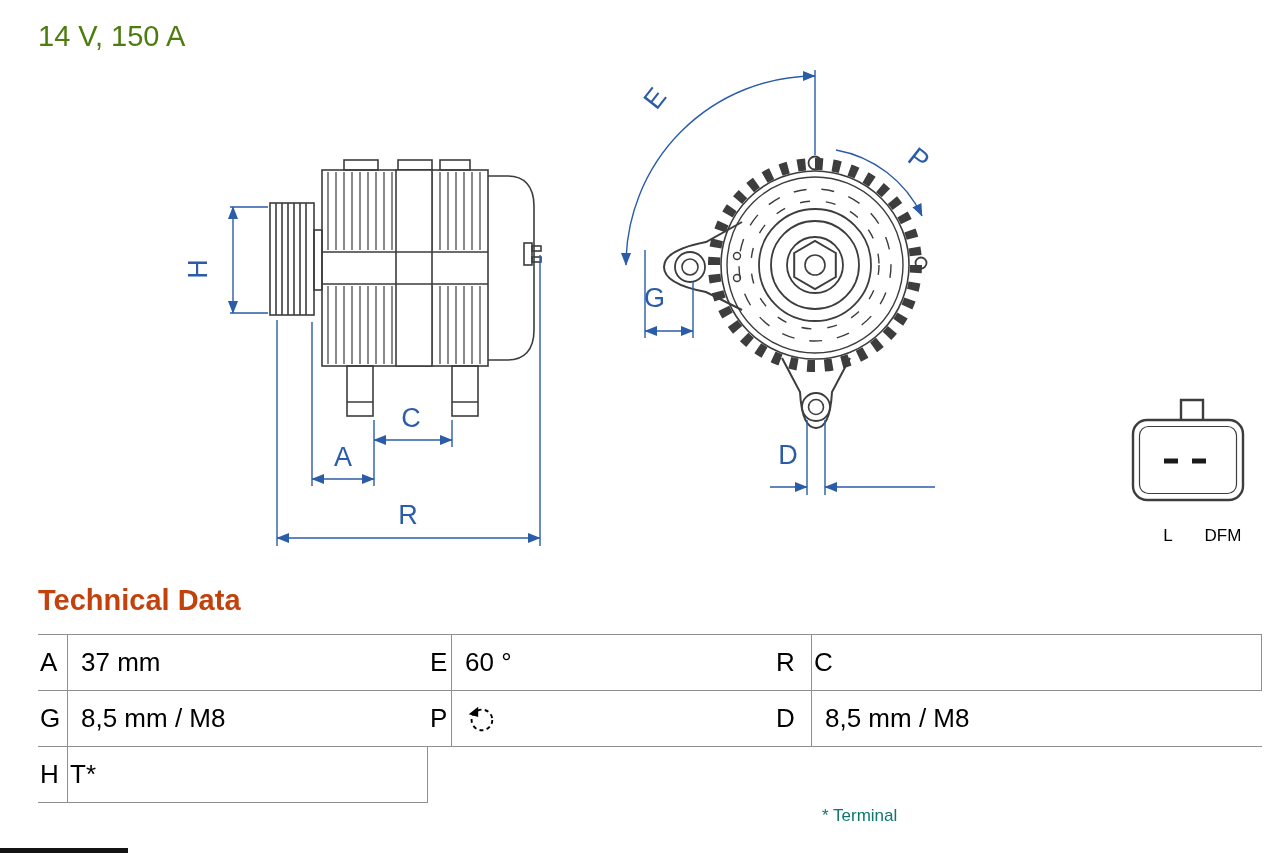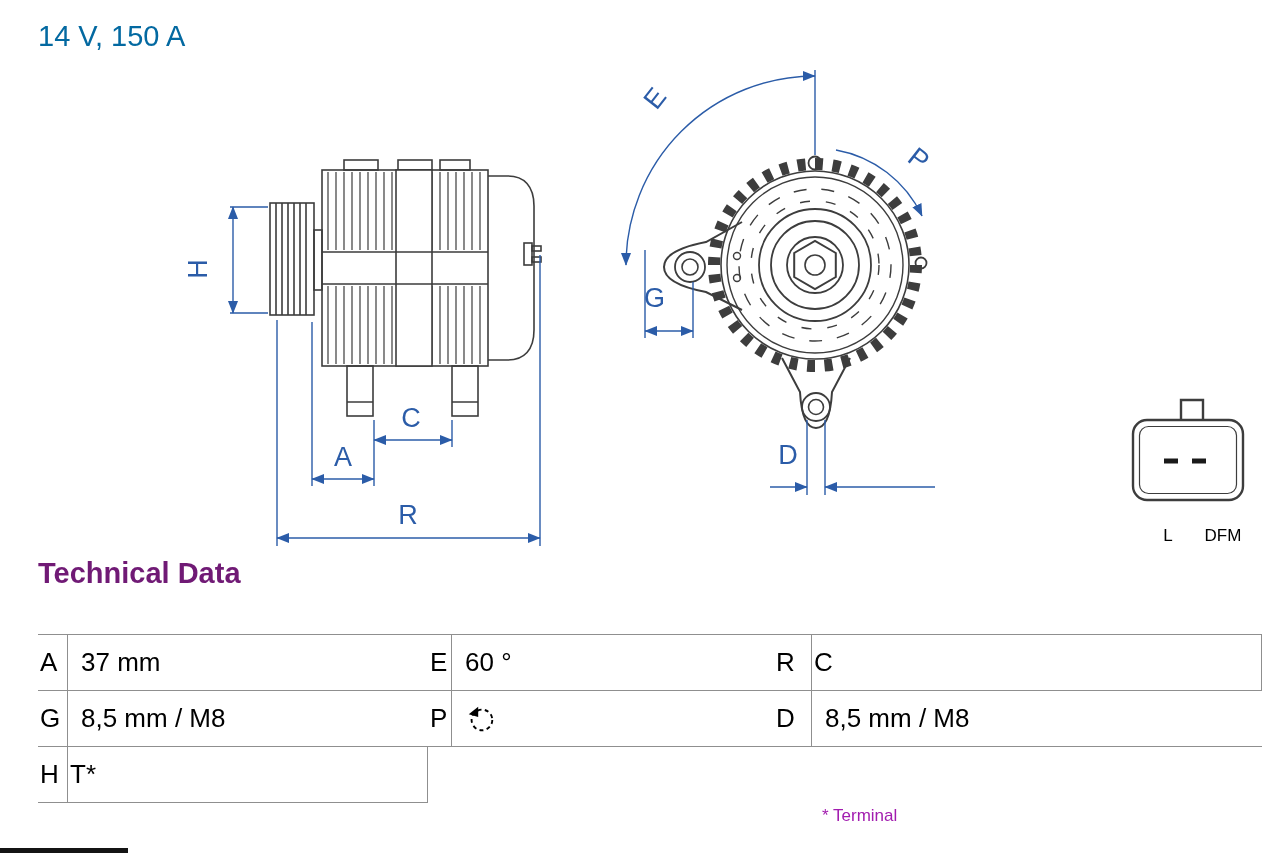--- a/index.html
+++ b/index.html
@@ -1,29 +1,29 @@
 <!DOCTYPE html>
 <html><head>
 <meta charset="utf-8">
 <style>
   * { margin:0; padding:0; box-sizing:border-box; }
   html,body { width:1280px; height:853px; background:#fff;
     font-family:"Liberation Sans", sans-serif; position:relative; overflow:hidden; }
   .screen { position:absolute; inset:0; background:#fff; }
-  .spec { position:absolute; left:38px; top:20px; font-size:29px; color:#0369a1; }
+  .spec { position:absolute; left:38px; top:20px; font-size:29px; color:#4d7c0f; }
   .drawing-svg { position:absolute; left:0; top:0; }
-  .section-title { position:absolute; left:38px; top:557px; font-size:29px; font-weight:bold; color:#701a75; }
+  .section-title { position:absolute; left:38px; top:584px; font-size:29px; font-weight:bold; color:#c2410c; }
   .tech-table { position:absolute; left:38px; top:634px; width:1224px; display:grid;
     grid-template-columns:30px 360px 24px 322px 38px 450px; border-top:1px solid #8f8f8f; }
   .cell { border-bottom:1px solid #8f8f8f; height:56px; display:flex; align-items:center;
     font-size:26px; color:#000; white-space:nowrap; }
   .cell.key { border-right:1px solid #8f8f8f; padding-left:2px; }
   .cell.val { padding-left:13px; }
   .rot-icon { display:block; }
-  .footnote { position:absolute; left:822px; top:806px; font-size:17px; color:#a21caf; }
+  .footnote { position:absolute; left:822px; top:806px; font-size:17px; color:#0f766e; }
   .edge-bar { position:absolute; left:0; top:848px; width:128px; height:5px; background:#141414; }
   svg text { font-family:"Liberation Sans", sans-serif; }
 </style>
 </head>
 <body>
 
 <div class="screen">
 
   <div class="spec">14 V, 150 A</div>
 

